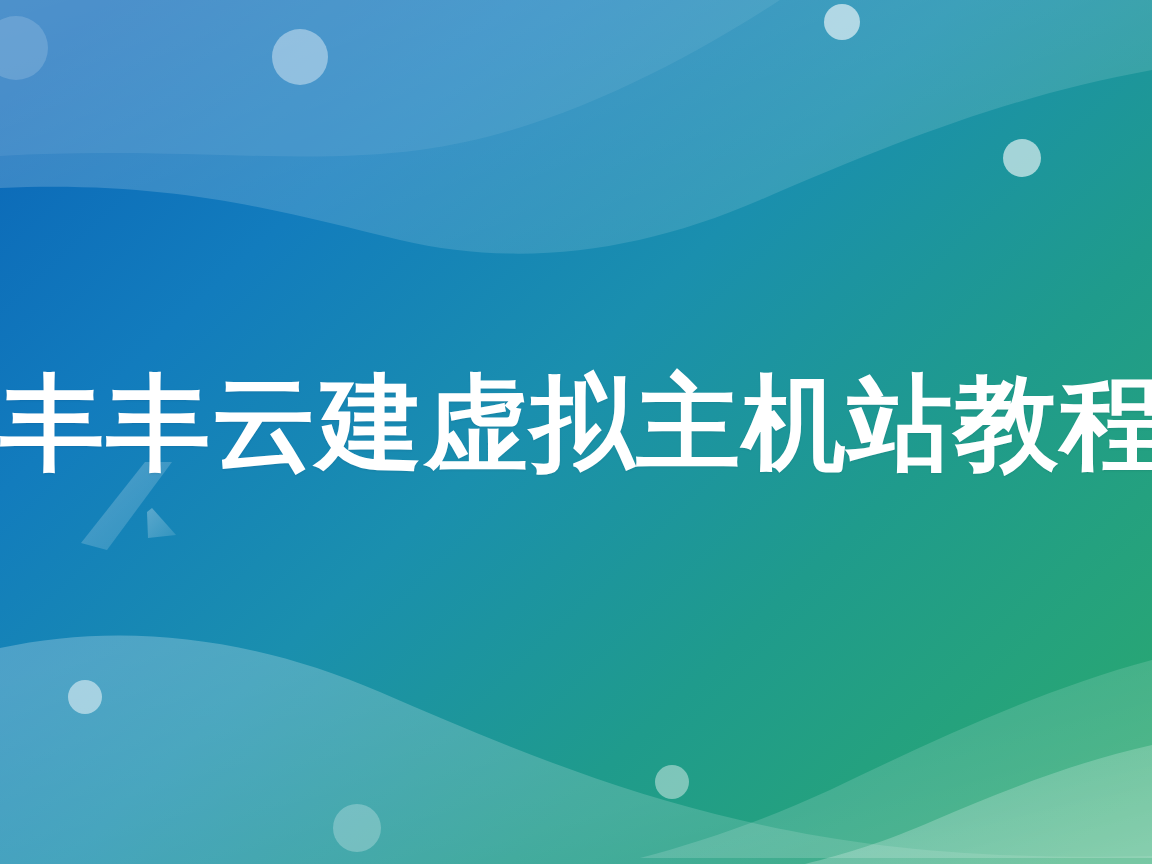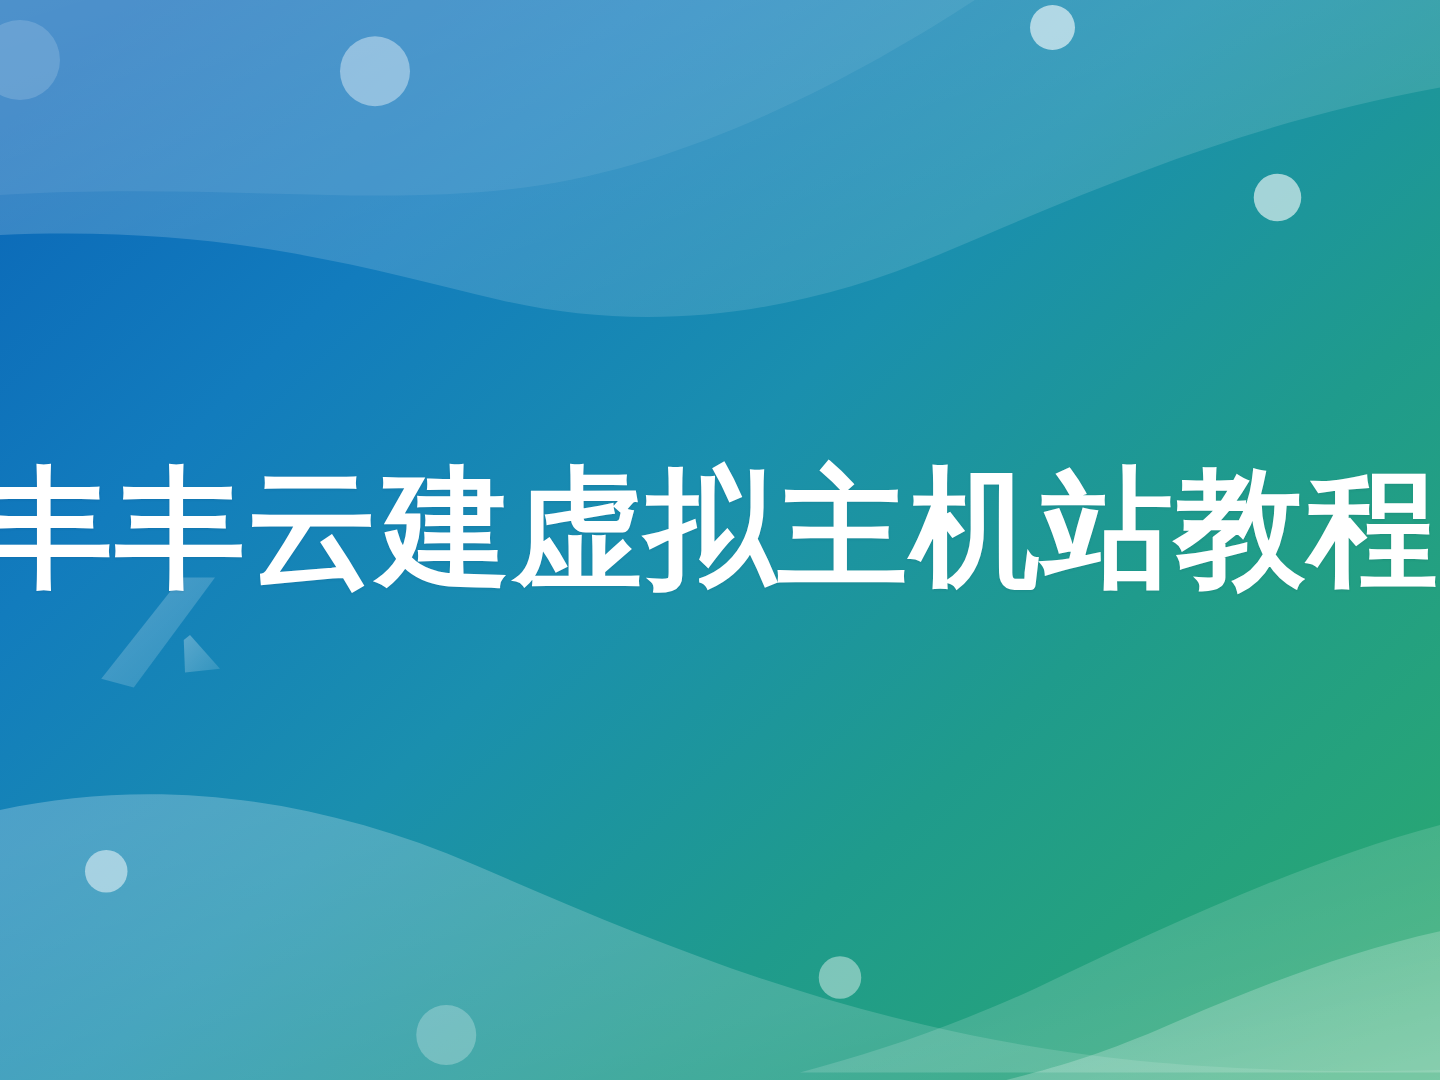--- a/index.html
+++ b/index.html
@@ -20,21 +20,21 @@
     top:0; left:0;
     width:1152px; height:864px;
     display:block;
   }
   #title-layer {
     position:absolute;
     top:0; left:0;
     width:1152px; height:864px;
     display:flex;
     align-items:center;
-    justify-content:flex-end;
+    justify-content:flex-start;
   }
   #slide-title {
     color:#ffffff;
     font-size:104px;
     font-weight:700;
     letter-spacing:2px;
     line-height:1.08;
     text-align:center;
     white-space:nowrap;
     margin-top:-18px;

